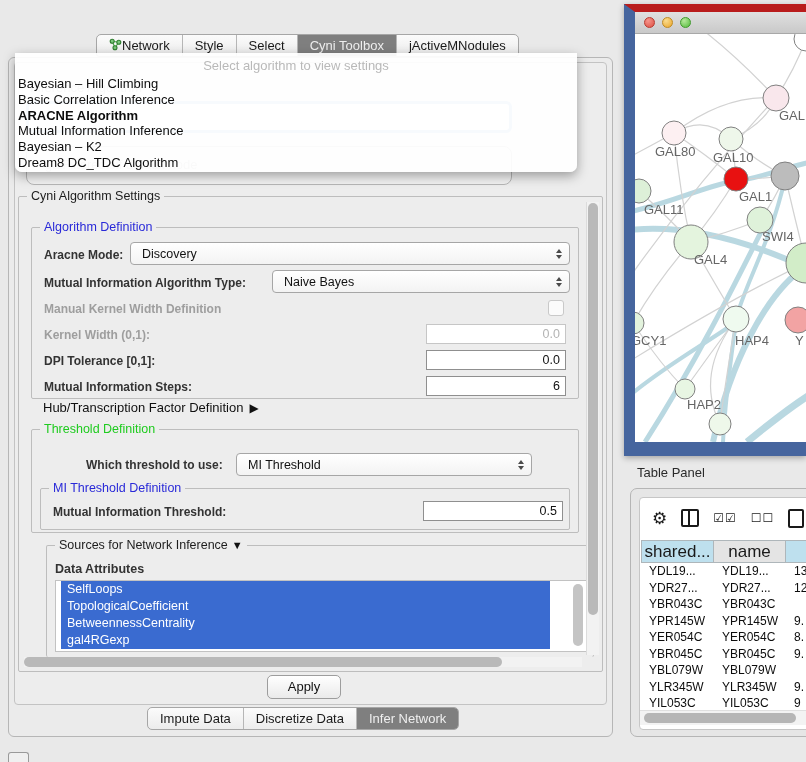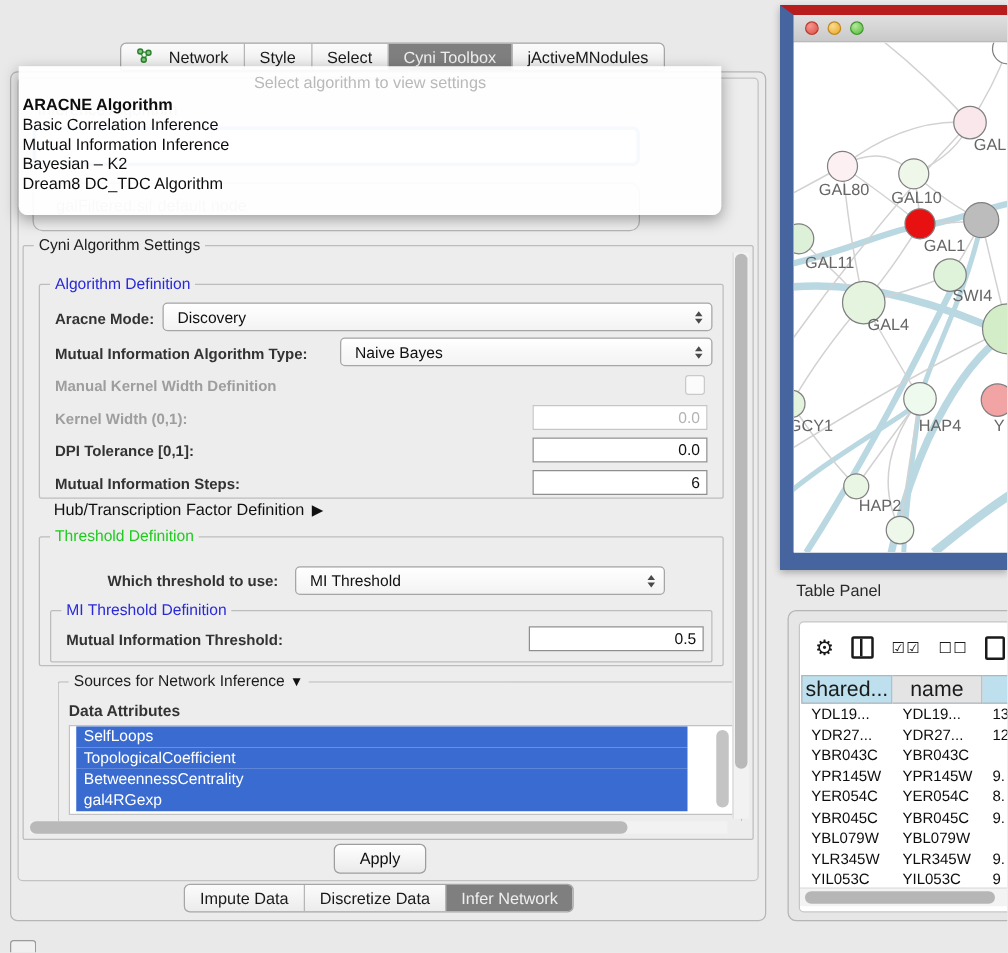--- a/index.html
+++ b/index.html
@@ -8,21 +8,21 @@
   
   .cp-titlebar{position:absolute;left:0;top:0;width:618px;height:30px;
     background:linear-gradient(#efefef,#e2e2e2);border-bottom:1px solid #cccccc;}
   .cp-tick{position:absolute;left:8px;top:0;width:1px;height:8px;background:#b5b5b5;}
   .cp-title{position:absolute;left:14px;top:8px;font-size:13px;color:#2a2a2a;}
   .float-btn{position:absolute;left:563px;top:10px;width:10px;height:10px;border:1.5px solid #1a1a1a;border-radius:1px;background:transparent;}
   .close-btn{position:absolute;left:583px;top:6px;font-size:14px;font-weight:bold;color:#111;}
   
   .tabbar{position:absolute;display:flex;align-items:stretch;background:linear-gradient(#fbfbfb,#ececec);
     border:1px solid #a6a6a6;border-radius:5px;overflow:hidden;height:23px;box-sizing:border-box;}
-  .tabbar .tab{display:flex;align-items:center;gap:13px;padding:0 12px;font-size:13px;color:#1a1a1a;
+  .tabbar .tab{display:flex;align-items:center;gap:0;padding:0 12px;font-size:13px;color:#1a1a1a;
     border-right:1px solid #b6b6b6;cursor:default;white-space:nowrap;}
   .tabbar .tab:last-child{border-right:none;}
   .tabbar .tab.sel{background:#7f7f7f;color:#efefef;}
   #topTabs{left:96px;top:34px;border-bottom-left-radius:3px;border-bottom-right-radius:3px;z-index:5;}
   #bottomTabs{left:147px;top:707px;z-index:6;}
   
   .outer-panel{position:absolute;left:8px;top:57px;width:603px;height:678px;background:#ebebeb;
     border:1px solid #b6b6b6;border-radius:6px;z-index:1;}
   .inner-panel{position:absolute;left:14px;top:62px;width:591px;height:641px;background:#ededed;
     border:1px solid #c3c3c3;border-radius:4px;z-index:2;}
@@ -150,22 +150,23 @@
 
   <span class="ghost-label">Inference Algorithm</span>
   <div class="ghost-combo-focus"></div>
   <div class="ghost-combo">
     <span>galFiltered.sif default node</span>
   </div>
 
   <div class="popup">
     <div class="ph">Select algorithm to view settings</div>
     <div id="popupList">
+        <div class="item">Bayesian – Hill Climbing</div>
+        <div class="item">Basic Correlation Inference</div>
         <div class="item b">ARACNE Algorithm</div>
-        <div class="item">Basic Correlation Inference</div>
         <div class="item">Mutual Information Inference</div>
         <div class="item">Bayesian – K2</div>
         <div class="item">Dream8 DC_TDC Algorithm</div>
       </div>
   </div>
 
   <div class="gbox settings">
     <span class="legend blk">Cyni Algorithm Settings</span>
 
     <div class="gbox" style="left:12px;top:30px;width:548px;height:172px;">

